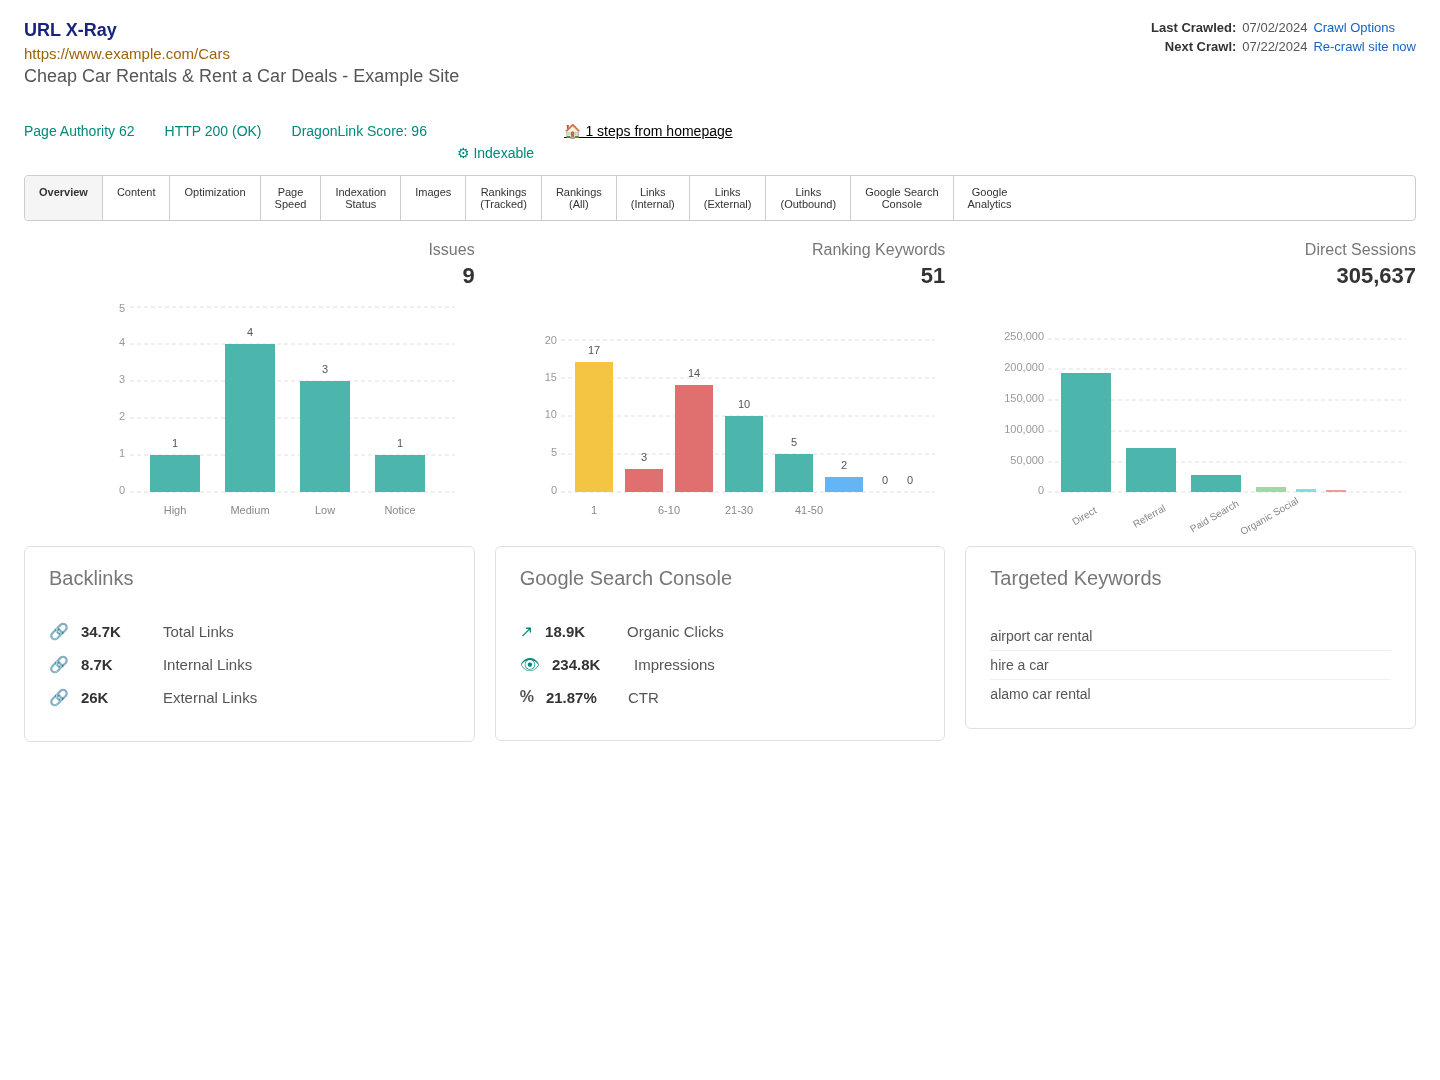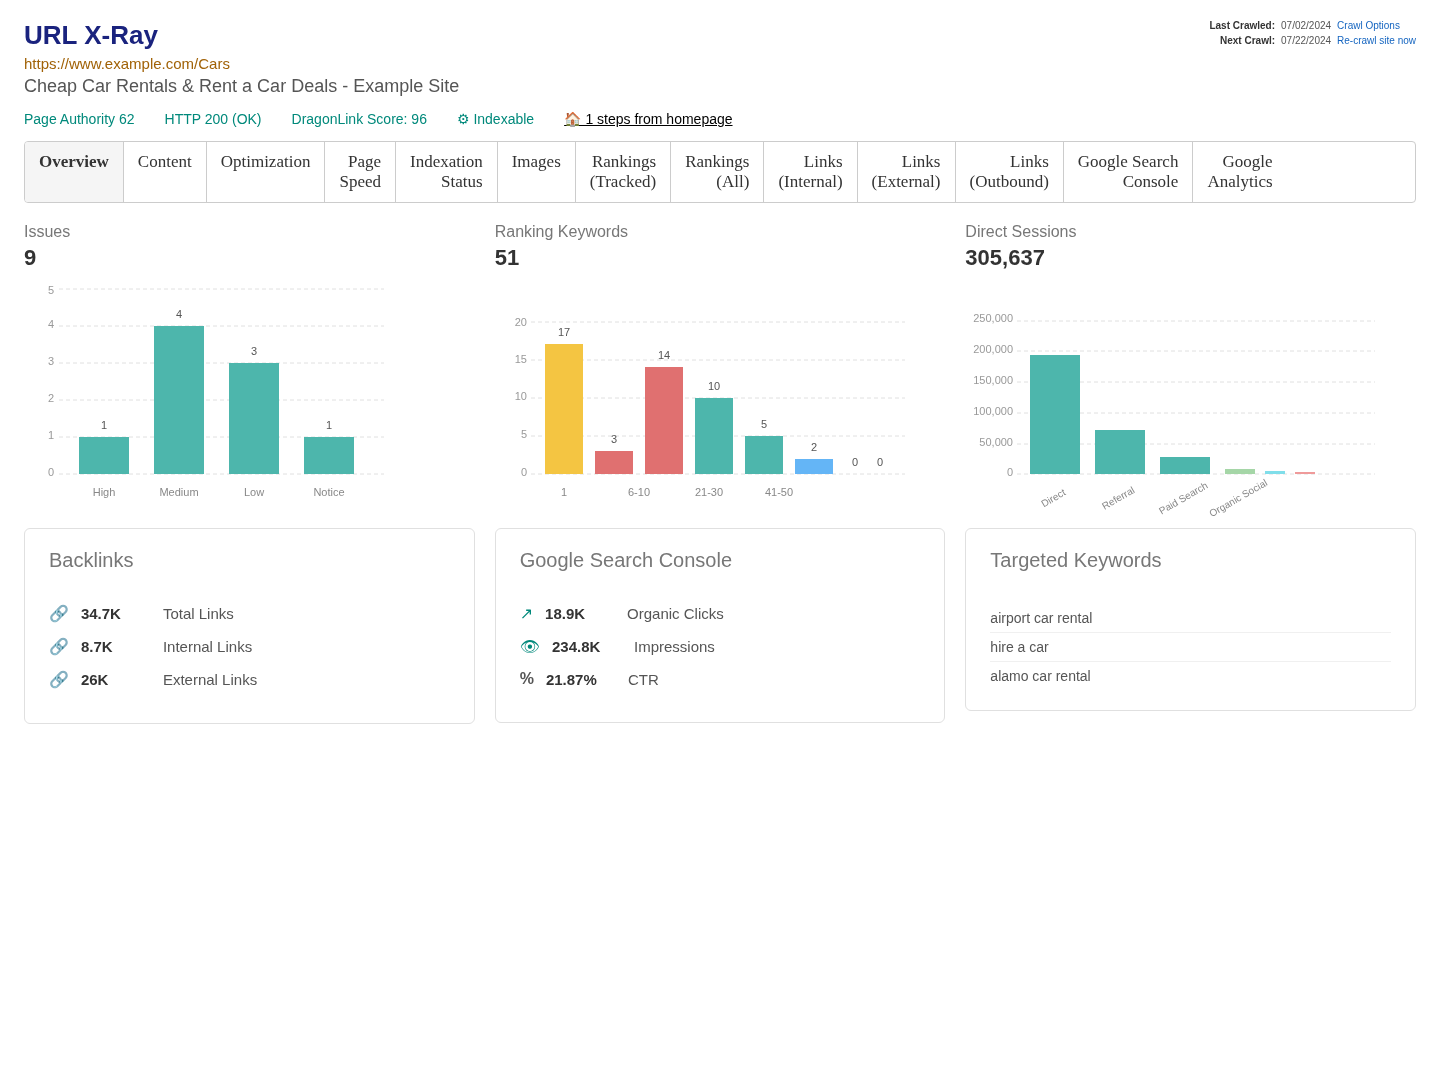--- a/index.html
+++ b/index.html
@@ -1,45 +1,45 @@
 <!DOCTYPE html>
 <html><head>
   <meta charset="utf-8">
   <style>
     * { box-sizing: border-box; margin: 0; padding: 0; }
     body { font-family: Arial, sans-serif; background: #fff; color: #333; font-size: 14px; }
     .page { padding: 20px 24px; max-width: 1440px; }
 
     
     .header { display: flex; justify-content: space-between; align-items: flex-start; margin-bottom: 10px; }
-    .header-left h1 { font-size: 26px; font-weight: bold; color: #1a237e; }
+    .header-left h1 { font-size: 18px; font-weight: bold; color: #1a237e; }
     .header-left .url { color: #a16207; font-size: 15px; margin: 4px 0; }
     .header-left .title { font-size: 18px; color: #555; }
-    .header-right { text-align: right; font-size: 10px; }
+    .header-right { text-align: right; font-size: 13px; }
     .header-right .crawl-row { display: flex; align-items: center; gap: 6px; margin-bottom: 4px; }
     .header-right .crawl-label { font-weight: bold; color: #333; min-width: 90px; text-align: right; }
     .header-right .crawl-date { color: #555; }
     .header-right .crawl-link { color: #1565c0; cursor: pointer; }
 
     
     .metrics-bar { display: flex; gap: 30px; margin: 14px 0; font-size: 14px; }
     .metric-item { color: #00897b; font-weight: 500; display: flex; align-items: center; gap: 4px; }
 
     
     .tabs { display: flex; border: 1px solid #ccc; border-radius: 4px; margin-bottom: 20px; overflow: hidden; }
-    .tab { padding: 10px 14px; font-size: 17px; border-right: 1px solid #ccc; cursor: pointer; color: #333; text-align: right; white-space: nowrap; background: #fff; font-family: Liberation Serif, serif; }
+    .tab { padding: 10px 14px; font-size: 11px; border-right: 1px solid #ccc; cursor: pointer; color: #333; text-align: center; white-space: nowrap; background: #fff; }
     .tab:last-child { border-right: none; }
     .tab.active { background: #f5f5f5; font-weight: bold; }
 
     
     .panels-row { display: flex; gap: 20px; margin-bottom: 24px; }
     .panel { flex: 1; }
 
     
-    .chart-section { text-align: left; }
+    .chart-section { text-align: right; }
     .chart-title { font-size: 16px; color: #777; margin-bottom: 4px; }
     .chart-total { font-size: 22px; font-weight: bold; color: #333; margin-bottom: 10px; }
 
     
     svg { overflow: visible; }
 
     
     .info-card { border: 1px solid #e0e0e0; border-radius: 6px; padding: 20px 24px; }
     .info-card-title { font-size: 20px; color: #777; margin-bottom: 32px; }
     .stat-row { display: flex; align-items: center; gap: 12px; margin-bottom: 14px; font-size: 15px; }
@@ -71,21 +71,21 @@
         <span class="crawl-date">07/22/2024</span>
         <span class="crawl-link">Re-crawl site now</span>
       </div>
     </div>
   </div>
 
   <div class="metrics-bar">
     <span class="metric-item" style="color:#00897b;">Page Authority 62</span>
     <span class="metric-item" style="color:#00897b;">HTTP 200 (OK)</span>
     <span class="metric-item" style="color:#00897b;">DragonLink Score: 96</span>
-    <span class="metric-item" style="color:#00897b;">⚙ Indexable</span>
+    <span class="metric-item" style="color:#00897b;margin-top:44px;">⚙ Indexable</span>
     <span class="metric-item" style="color:#000000;text-decoration:underline;">🏠 1 steps from homepage</span>
   </div>
 
   <div class="tabs">
     <div class="tab active">Overview</div>
     <div class="tab">Content</div>
     <div class="tab">Optimization</div>
     <div class="tab">Page<br>Speed</div>
     <div class="tab">Indexation<br>Status</div>
     <div class="tab">Images</div>

